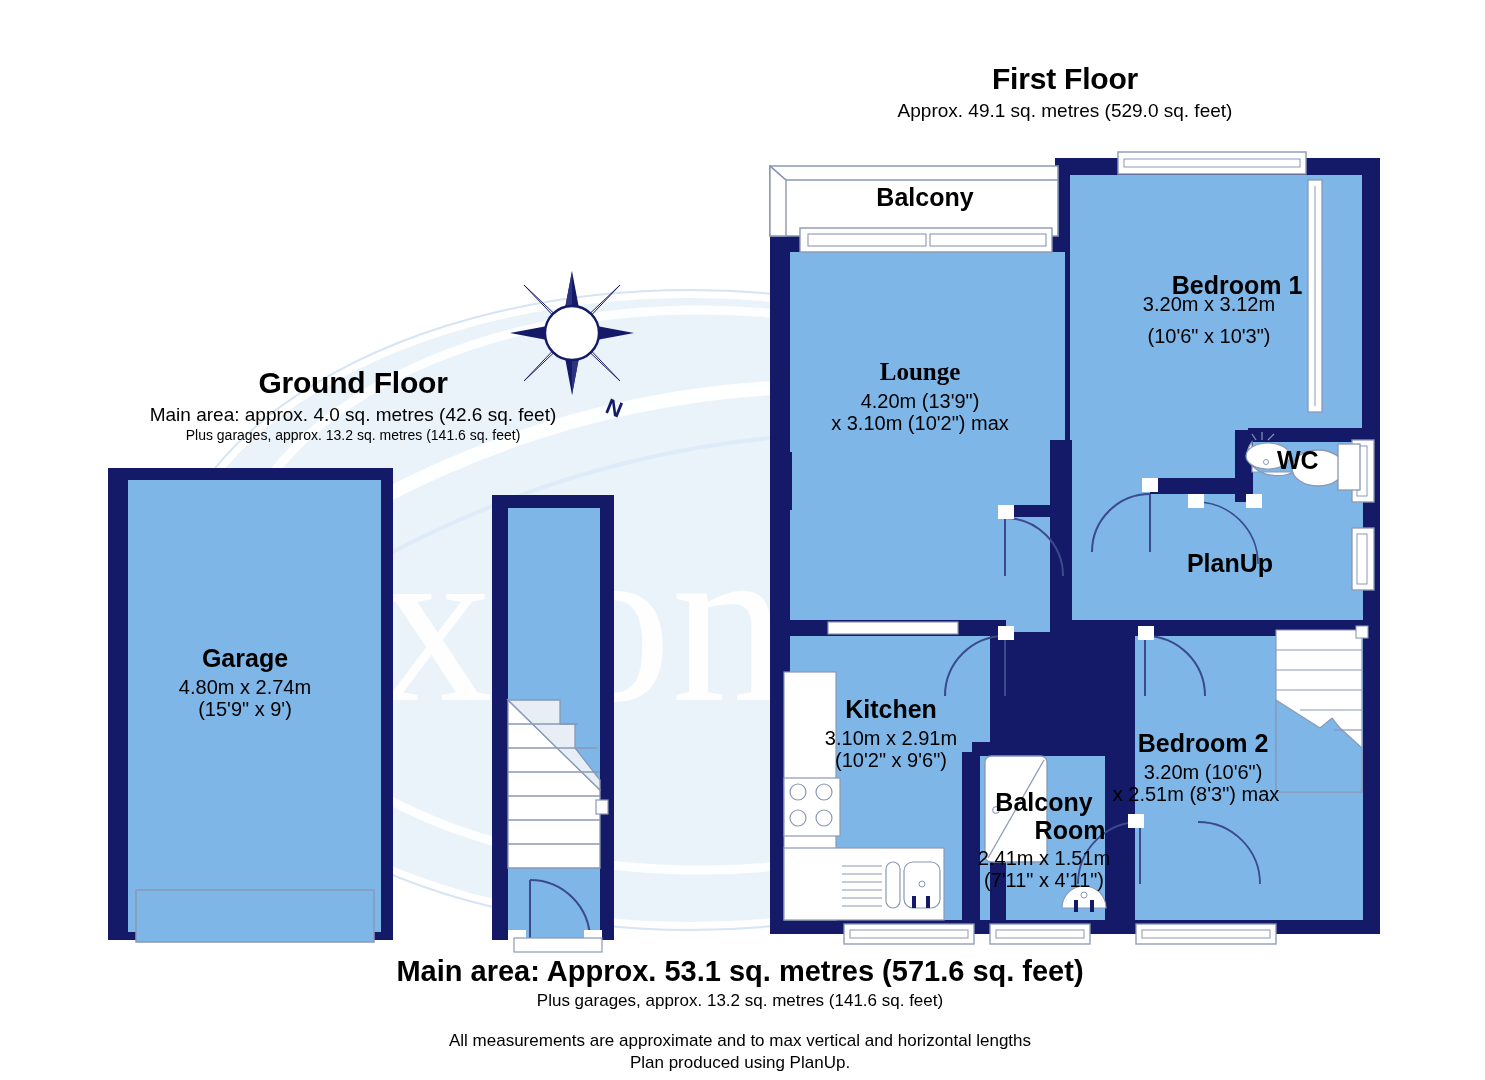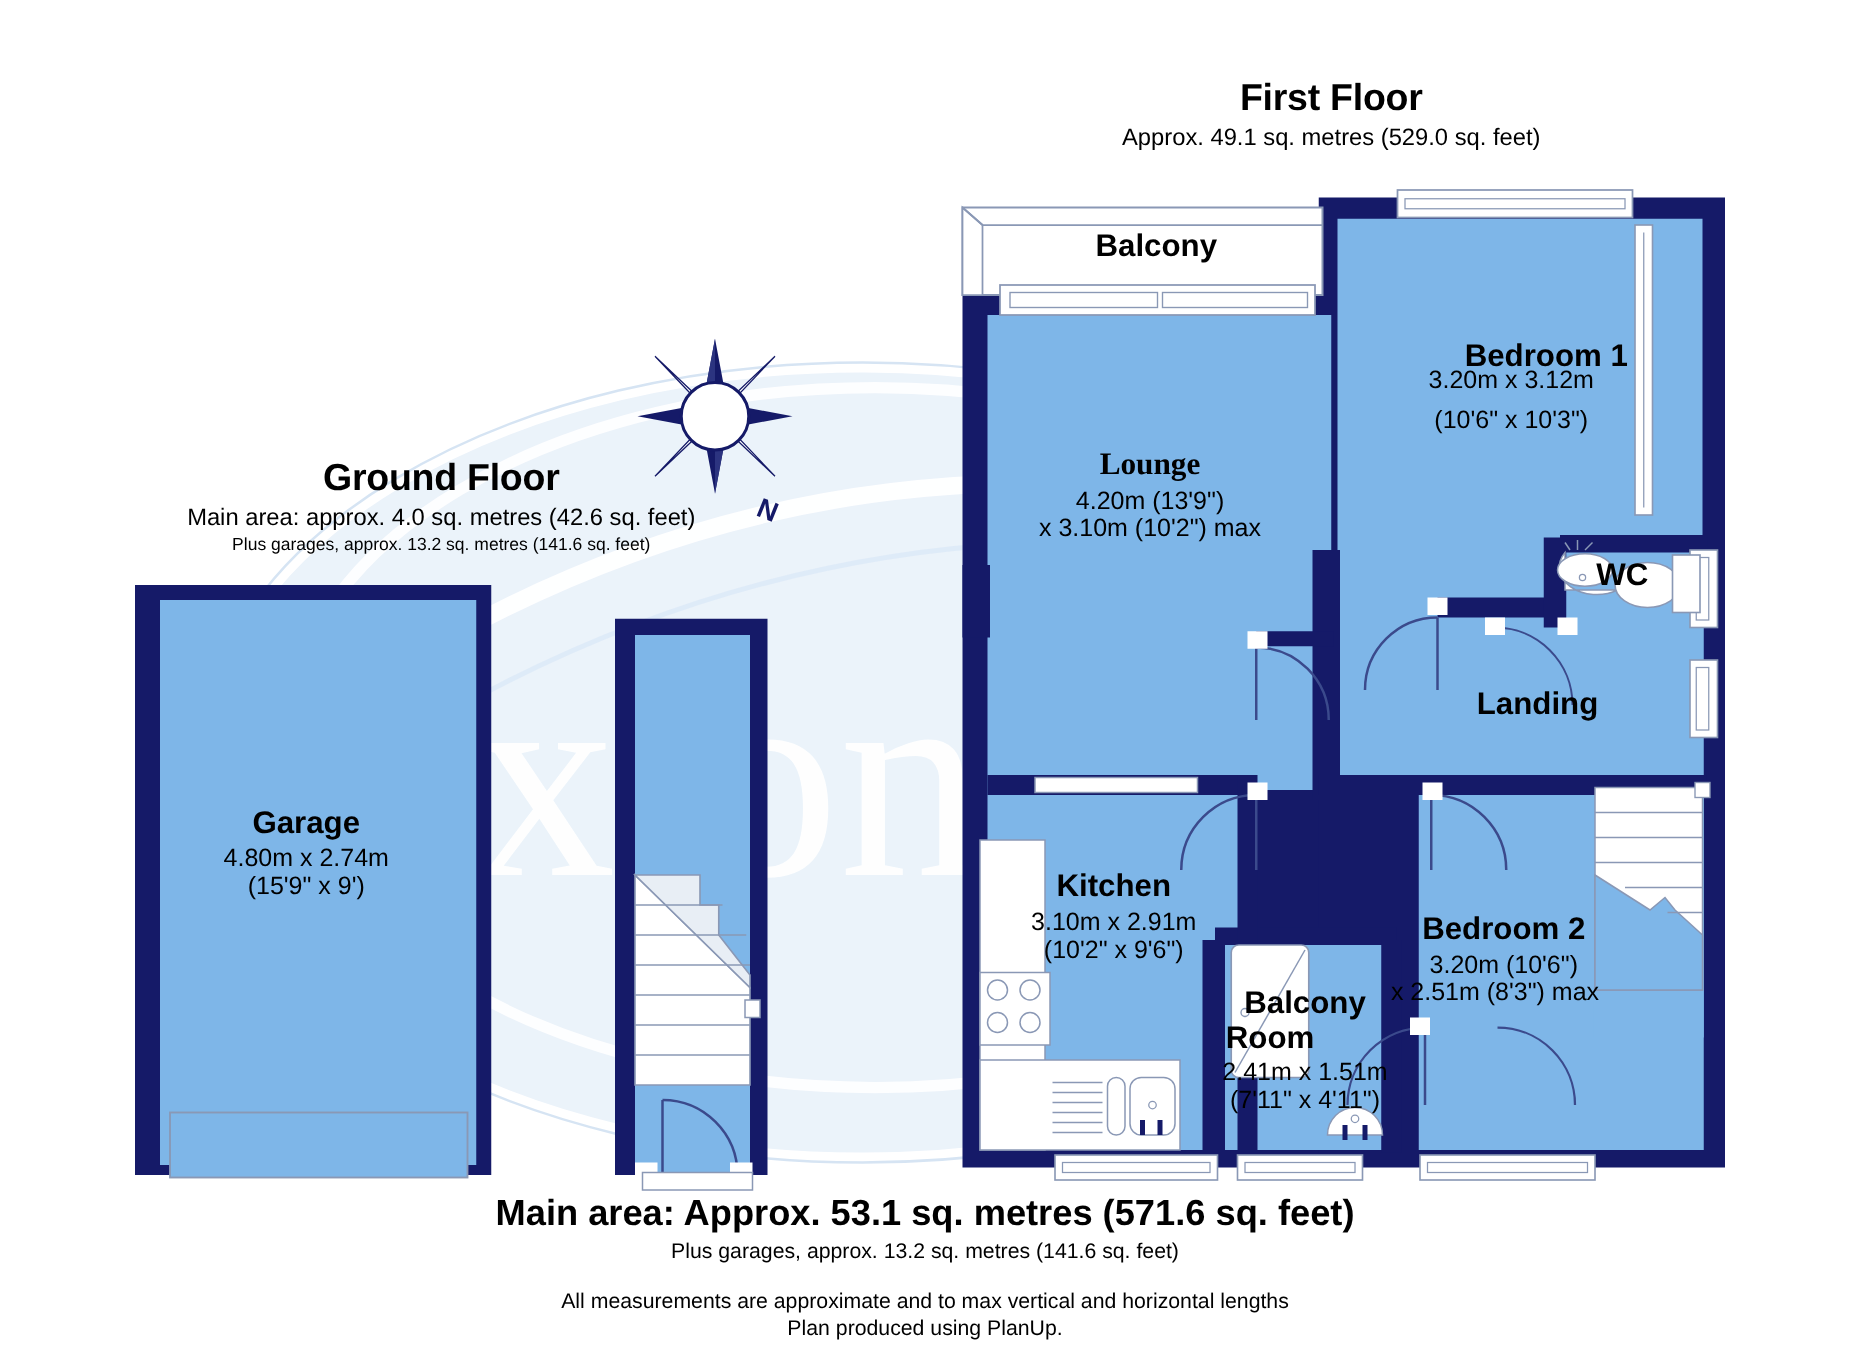--- a/index.html
+++ b/index.html
@@ -290,28 +290,28 @@
   <div class="txt room ctr" style="left:920px;top:358px;font-family:Liberation Serif, serif;">Lounge</div>
   <div class="txt dim ctr" style="left:920px;top:390px;">4.20m (13'9")</div>
   <div class="txt dim ctr" style="left:920px;top:412px;">x 3.10m (10'2") max</div>
 
   <div class="txt room ctr" style="left:1209px;top:271px;margin-left:28px;">Bedroom 1</div>
   <div class="txt dim ctr" style="left:1209px;top:293px;">3.20m x 3.12m</div>
   <div class="txt dim ctr" style="left:1209px;top:325px;">(10'6" x 10'3")</div>
 
   <div class="txt room" style="left:1277px;top:446px;">WC</div>
 
-  <div class="txt room ctr" style="left:1230px;top:549px;">Landing</div>
+  <div class="txt room ctr" style="left:1230px;top:549px;">PlanUp</div>
 
   <div class="txt room ctr" style="left:891px;top:695px;">Kitchen</div>
   <div class="txt dim ctr" style="left:891px;top:727px;">3.10m x 2.91m</div>
   <div class="txt dim ctr" style="left:891px;top:749px;">(10'2" x 9'6")</div>
 
   <div class="txt room ctr" style="left:1044px;top:788px;">Balcony</div>
-  <div class="txt room ctr" style="left:1016px;top:816px;">Room</div>
+  <div class="txt room ctr" style="left:1070px;top:816px;">Room</div>
   <div class="txt dim ctr" style="left:1044px;top:847px;">2.41m x 1.51m</div>
   <div class="txt dim ctr" style="left:1044px;top:869px;">(7'11" x 4'11")</div>
 
   <div class="txt room ctr" style="left:1203px;top:729px;text-align:right;">Bedroom 2</div>
   <div class="txt dim ctr" style="left:1203px;top:761px;">3.20m (10'6")</div>
   <div class="txt dim ctr" style="left:1196px;top:783px;">x 2.51m (8'3") max</div>
 
   <div class="txt room ctr" style="left:245px;top:644px;">Garage</div>
   <div class="txt dim ctr" style="left:245px;top:676px;">4.80m x 2.74m</div>
   <div class="txt dim ctr" style="left:245px;top:698px;">(15'9" x 9')</div>

